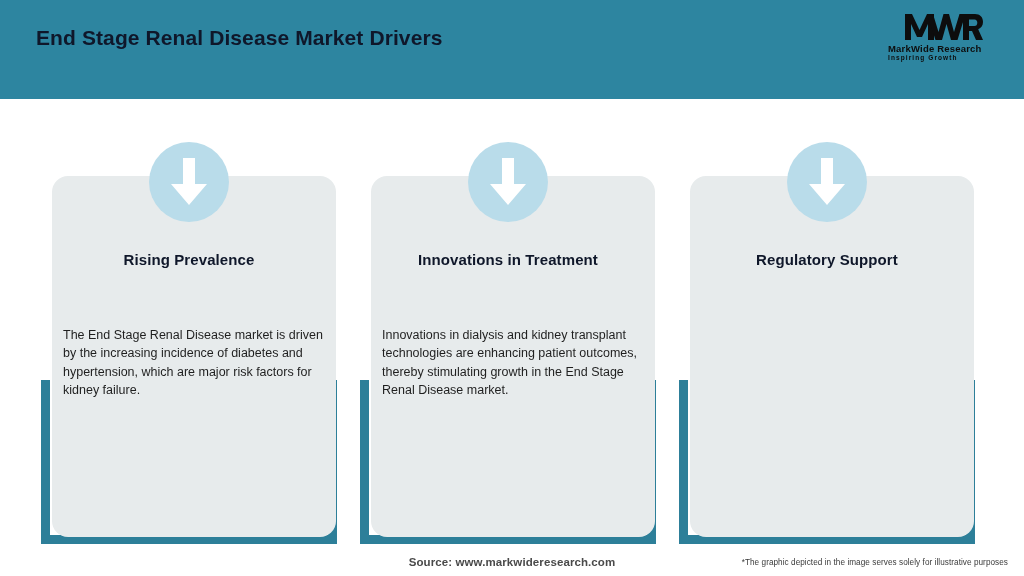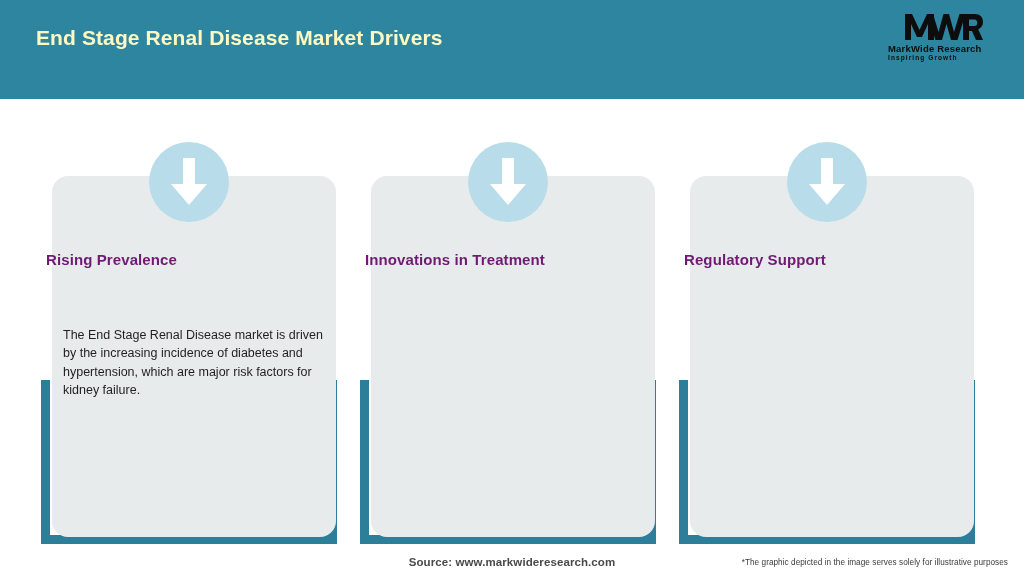--- a/index.html
+++ b/index.html
@@ -23,21 +23,21 @@
     width: 1024px;
     height: 99px;
     background: #2d85a0;
   }
   .header-title {
     position: absolute;
     left: 36px;
     top: 26px;
     font-size: 21px;
     font-weight: bold;
-    color: #fef9c3;
+    color: #0f172a;
     letter-spacing: 0.1px;
     white-space: nowrap;
   }
 
   
   .logo {
     position: absolute;
     right: 24px;
     top: 12px;
     width: 112px;
@@ -135,24 +135,24 @@
     top: 50%;
     margin-left: -19px;
     margin-top: -24px;
   }
 
   .card-title {
     position: absolute;
     left: 10px;
     right: 10px;
     top: 152px;
-    text-align: left;
+    text-align: center;
     font-size: 15px;
     font-weight: bold;
-    color: #701a75;
+    color: #0f172a;
     letter-spacing: 0.1px;
   }
   .card-body {
     position: absolute;
     left: 27px;
     right: 18px;
     top: 227px;
     font-size: 12.5px;
     line-height: 18.3px;
     color: #1f1f1f;
@@ -226,20 +226,21 @@
     <div class="frame-left"></div>
     <div class="frame-right"></div>
     <div class="frame-bottom"></div>
     <div class="card"></div>
     <div class="icon-circle">
       <svg width="38" height="48" viewBox="0 0 38 48" aria-hidden="true">
         <path d="M13 0 L25 0 L25 26 L37 26 L19 47 L1 26 L13 26 Z" fill="#ffffff"></path>
       </svg>
     </div>
     <div class="card-title">Innovations in Treatment</div>
+    <div class="card-body">Innovations in dialysis and kidney transplant technologies are enhancing patient outcomes, thereby stimulating growth in the End Stage Renal Disease market.</div>
   </div>
 
   <div class="card-wrap c3">
     <div class="frame-left"></div>
     <div class="frame-right"></div>
     <div class="frame-bottom"></div>
     <div class="card"></div>
     <div class="icon-circle">
       <svg width="38" height="48" viewBox="0 0 38 48" aria-hidden="true">
         <path d="M13 0 L25 0 L25 26 L37 26 L19 47 L1 26 L13 26 Z" fill="#ffffff"></path>

